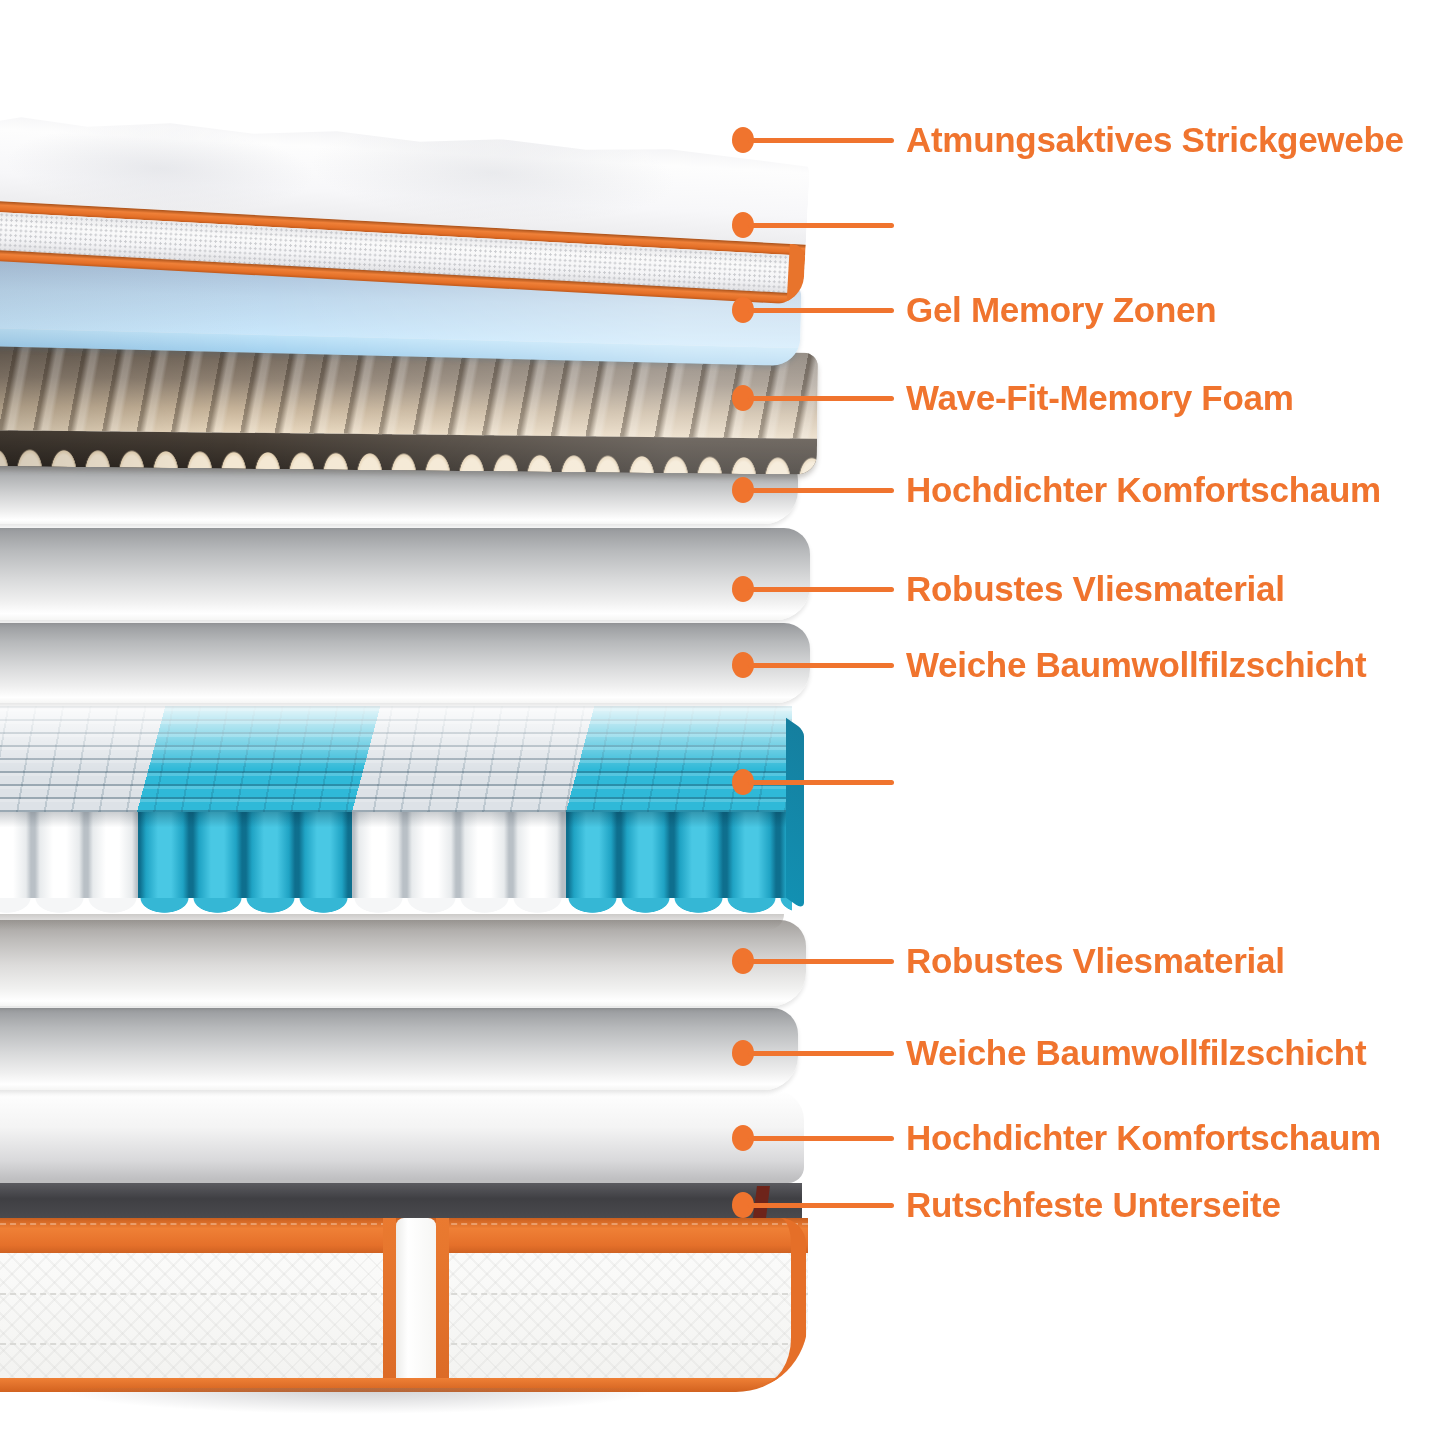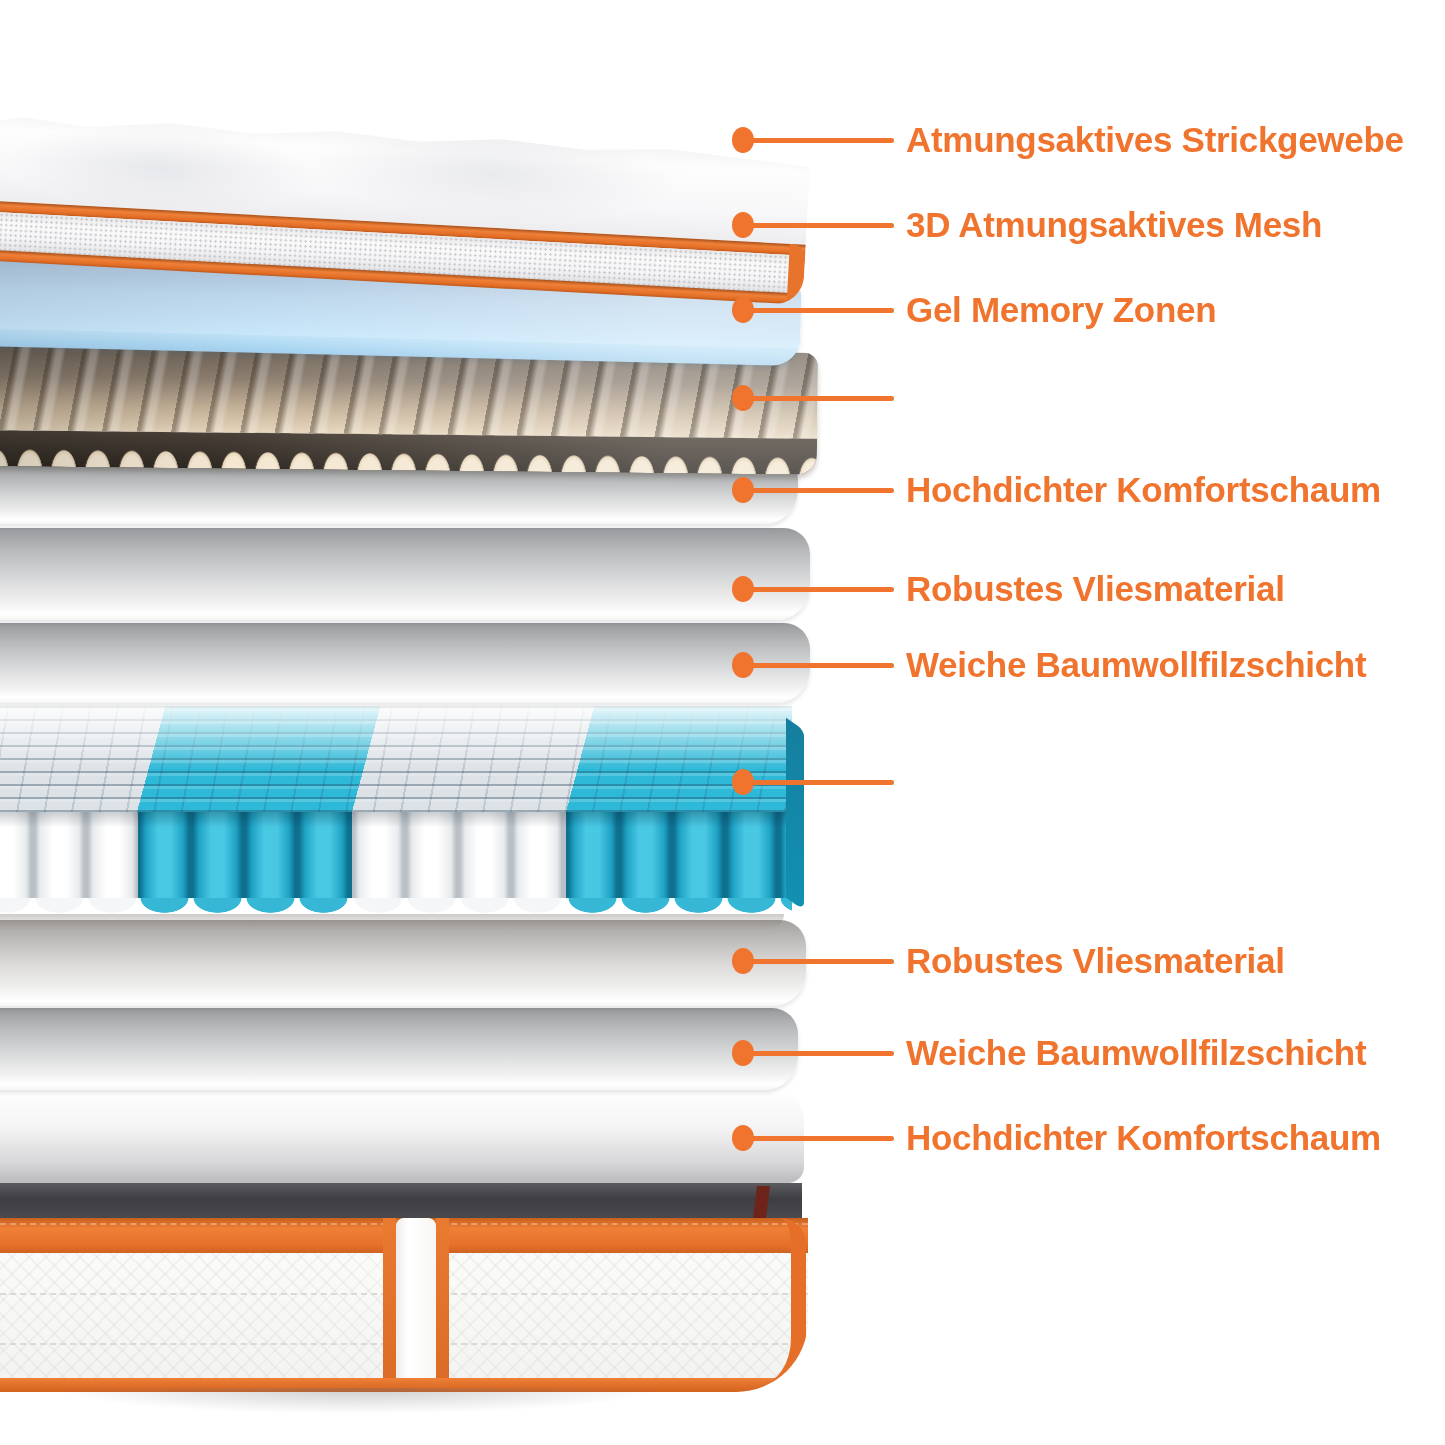--- a/index.html
+++ b/index.html
@@ -228,30 +228,30 @@
   </div>
 
   <div class="callout" style="top:140px">
     <span class="callout-dot"></span>
     <span class="callout-line"></span>
     <span class="callout-label">Atmungsaktives Strickgewebe</span>
   </div>
   <div class="callout" style="top:225px">
     <span class="callout-dot"></span>
     <span class="callout-line"></span>
-    <span class="callout-label">3D Atmungsaktives Mesh</span>
   </div>
   <div class="callout" style="top:310px">
     <span class="callout-dot"></span>
     <span class="callout-line"></span>
     <span class="callout-label">Gel Memory Zonen</span>
   </div>
   <div class="callout" style="top:398px">
     <span class="callout-dot"></span>
     <span class="callout-line"></span>
+    <span class="callout-label">Wave-Fit-Memory Foam</span>
   </div>
   <div class="callout" style="top:490px">
     <span class="callout-dot"></span>
     <span class="callout-line"></span>
     <span class="callout-label">Hochdichter Komfortschaum</span>
   </div>
   <div class="callout" style="top:589px">
     <span class="callout-dot"></span>
     <span class="callout-line"></span>
     <span class="callout-label">Robustes Vliesmaterial</span>
@@ -273,13 +273,18 @@
   <div class="callout" style="top:1053px">
     <span class="callout-dot"></span>
     <span class="callout-line"></span>
     <span class="callout-label">Weiche Baumwollfilzschicht</span>
   </div>
   <div class="callout" style="top:1138px">
     <span class="callout-dot"></span>
     <span class="callout-line"></span>
     <span class="callout-label">Hochdichter Komfortschaum</span>
   </div>
+  <div class="callout" style="top:1205px">
+    <span class="callout-dot"></span>
+    <span class="callout-line"></span>
+    <span class="callout-label">Rutschfeste Unterseite</span>
+  </div>
 </div>
 
 </body></html>

